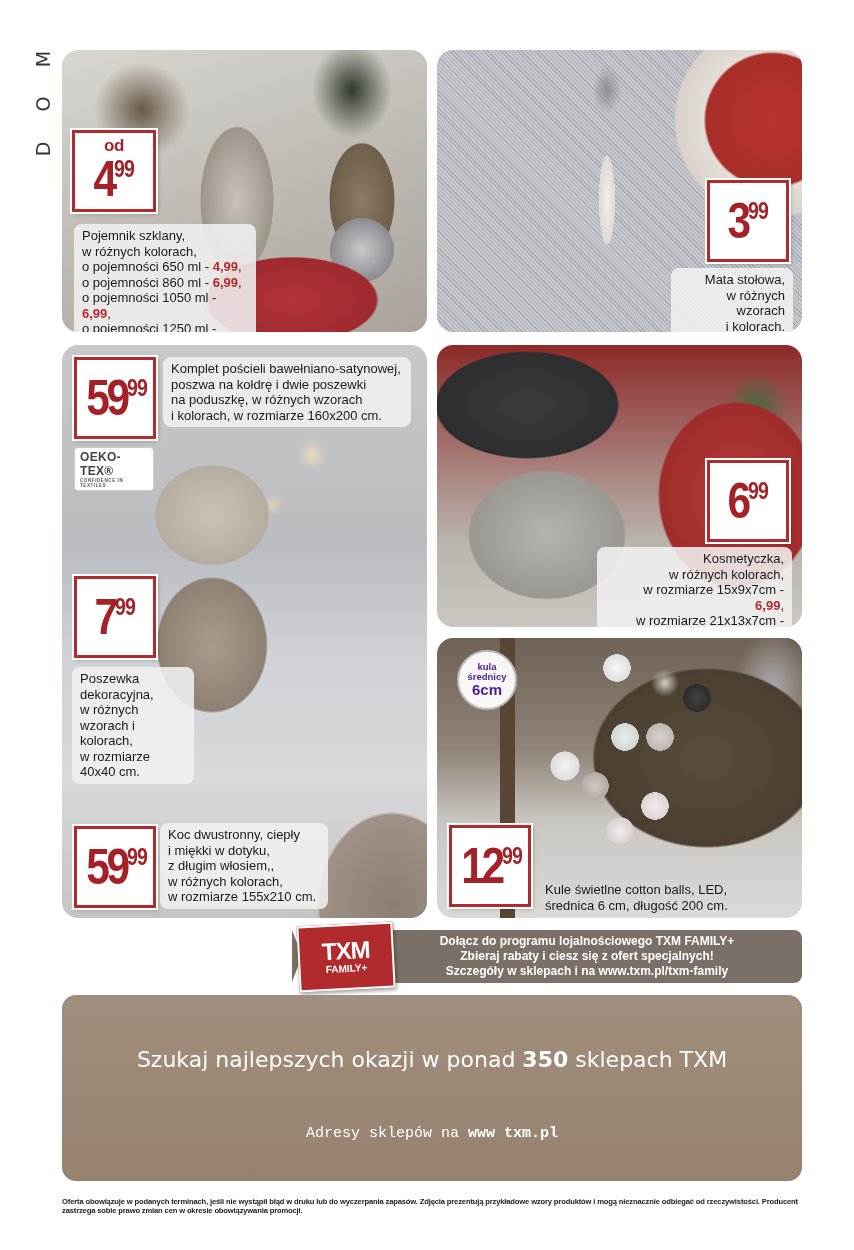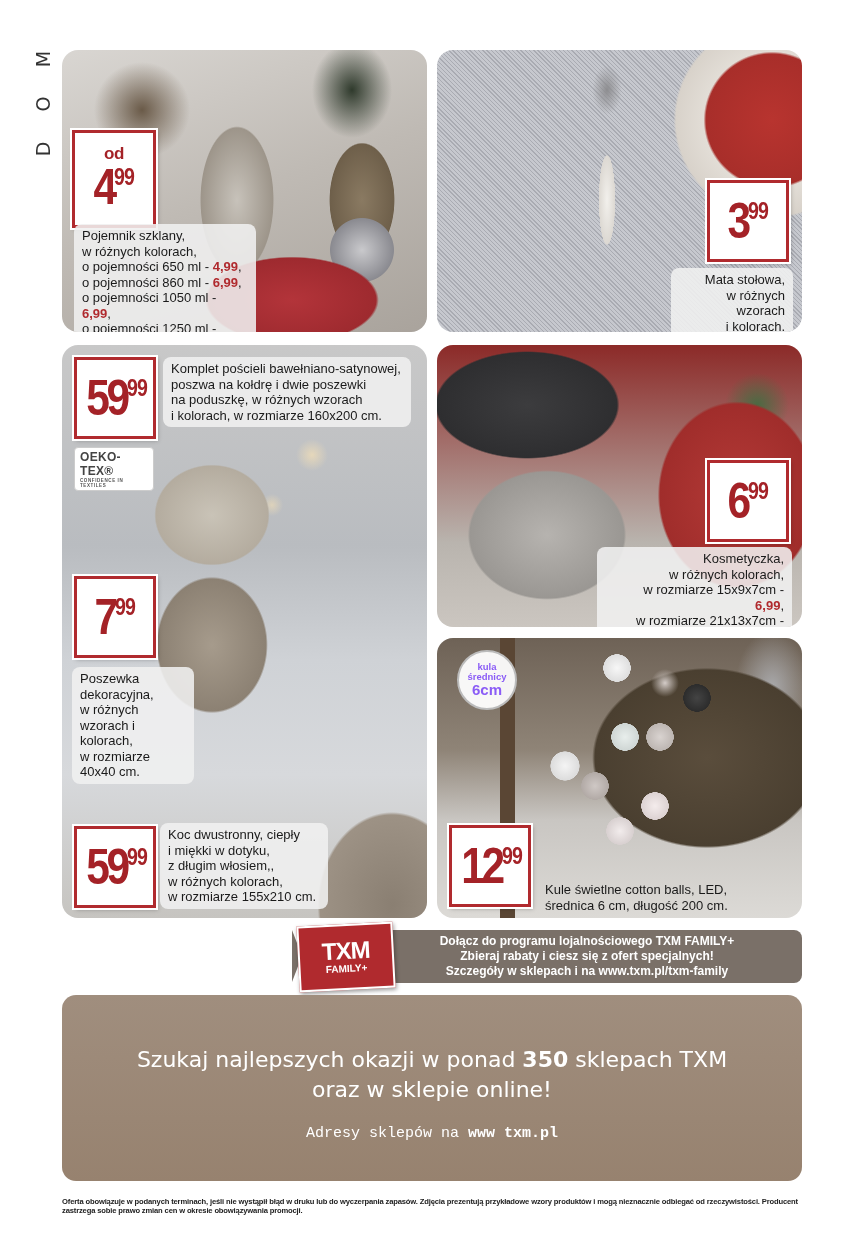--- a/index.html
+++ b/index.html
@@ -11,21 +11,21 @@
   .price-box .od { font-size: 17px; line-height: 16px; letter-spacing: -0.5px; }
   .price { display: flex; align-items: flex-start; line-height: 1; }
   .price .int { font-size: 50px; letter-spacing: -4px; transform: scaleX(0.85); transform-origin: right; display: inline-block; }
   .price .dec { font-size: 23px; margin-top: 4px; letter-spacing: -1px; transform: scaleX(0.85); transform-origin: left; display: inline-block; }
   .desc { position: absolute; background: rgba(240,240,240,0.88); border-radius: 8px; padding: 4px 8px; font-size: 13px; line-height: 15.5px; color: #1a1a1a; }
   .desc .red { color: #b02a2e; font-weight: bold; }
   .desc.right { text-align: right; }
   .oeko { position: absolute; background: #fff; border-radius: 4px; padding: 2px 5px; border: 1px solid #ccc; }
   .oeko .t1 { font-size: 12px; font-weight: bold; color: #444; letter-spacing: 0.3px; }
   .oeko .t2 { font-size: 4.5px; color: #555; letter-spacing: 0.6px; font-weight: bold; }
-  .badge-circle { position: absolute; width: 60px; height: 60px; border-radius: 50%; background: rgba(255,255,255,0.95); border: 2px solid #bbb; display: flex; flex-direction: column; align-items: center; justify-content: center; color: #8b5cf6; font-weight: bold; text-align: center; }
+  .badge-circle { position: absolute; width: 60px; height: 60px; border-radius: 50%; background: rgba(255,255,255,0.95); border: 2px solid #bbb; display: flex; flex-direction: column; align-items: center; justify-content: center; color: #4c1d95; font-weight: bold; text-align: center; }
   .badge-circle .b1 { font-size: 9.5px; line-height: 10px; }
   .badge-circle .b2 { font-size: 15px; line-height: 16px; }
   .promo-bar { position: absolute; left: 62px; top: 930px; width: 740px; height: 53px; }
   .promo-left { position: absolute; left: 0; top: 0; width: 232px; height: 53px; background: #fff; border: 2px solid #7a7068; border-right: none; border-radius: 8px 0 0 8px; text-align: center; padding-top: 3px; }
   .promo-left .big { font-size: 25px; font-weight: bold; color: #b02a2e; letter-spacing: 2px; line-height: 28px; transform: scaleX(0.92); }
   .promo-left .small { font-size: 15px; font-weight: bold; color: #555; line-height: 16px; }
   .promo-arrow { position: absolute; left: 230px; top: 0; width: 0; height: 0; border-top: 26.5px solid transparent; border-bottom: 26.5px solid transparent; border-left: 10px solid #7a7068; }
   .promo-dark { position: absolute; left: 240px; top: 0; width: 500px; height: 53px; background: #7a7068; border-radius: 0 8px 8px 0; display: flex; flex-direction: column; align-items: center; justify-content: center; padding-left: 70px; color: #fff; font-size: 12px; font-weight: bold; line-height: 15px; }
   .txm-logo { position: absolute; left: 236px; top: -6px; width: 96px; height: 66px; background: #b02a2e; border: 2px solid #fff; box-shadow: 1px 2px 4px rgba(0,0,0,0.4); transform: rotate(-3deg); display: flex; flex-direction: column; align-items: center; justify-content: center; color: #fff; font-weight: bold; }
   .txm-logo .l1 { font-size: 24px; line-height: 24px; letter-spacing: -1px; }
@@ -46,21 +46,21 @@
 </div>
 
 <div class="tile" style="left:62px; top:50px; width:365px; height:282px; background:
        radial-gradient(ellipse 140px 70px at 230px 250px, #b3343a 0%, #9e2a2f 60%, transparent 62%),
        radial-gradient(circle 45px at 300px 200px, #c9c9cc 0%, #8a8a90 70%, transparent 72%),
        radial-gradient(ellipse 40px 70px at 300px 150px, #8a7a62 0%, #6e5f4a 80%, transparent 82%),
        radial-gradient(ellipse 45px 90px at 175px 150px, #c7c2ba 0%, #9d958a 80%, transparent 82%),
        radial-gradient(ellipse 60px 60px at 80px 60px, #6a5a48 0%, transparent 80%),
        radial-gradient(ellipse 50px 60px at 290px 40px, #2f3a2c 0%, transparent 80%),
        linear-gradient(160deg, #d9d6d2 0%, #bfbab4 50%, #a9a39c 100%);">
-  <div class="price-box" style="left:10px; top:80px; width:84px; height:98px;">
+  <div class="price-box" style="left:10px; top:80px; width:84px; height:82px;">
     <div class="od">od</div>
     <div class="price">
       <span class="int">4</span>
       <span class="dec">99</span>
     </div>
   </div>
   <div class="desc" style="left:12px; top:174px; width:182px;">
     <div>Pojemnik szklany,</div>
     <div>w różnych kolorach,</div>
     <div><span>o pojemności 650 ml - </span><span class="red">4,99</span><span>,</span></div>
@@ -203,20 +203,19 @@
   </div>
   <div class="txm-logo">
     <div class="l1">TXM</div>
     <div class="l2">FAMILY+</div>
   </div>
 </div>
 
 <div class="info-panel">
   <div class="line1">
     <span>Szukaj najlepszych okazji w ponad </span><b>350</b><span> sklepach TXM</span><br>
-    <span>oraz w sklepie online!</span>
   </div>
   <div class="line3">
     <span>Adresy sklepów na </span><b>www txm.pl</b>
   </div>
 </div>
 
 <div class="footnote">Oferta obowiązuje w podanych terminach, jeśli nie wystąpił błąd w druku lub do wyczerpania zapasów. Zdjęcia prezentują przykładowe wzory produktów i mogą nieznacznie odbiegać od rzeczywistości. Producent zastrzega sobie prawo zmian cen w okresie obowiązywania promocji.</div>
 
 </body></html>

